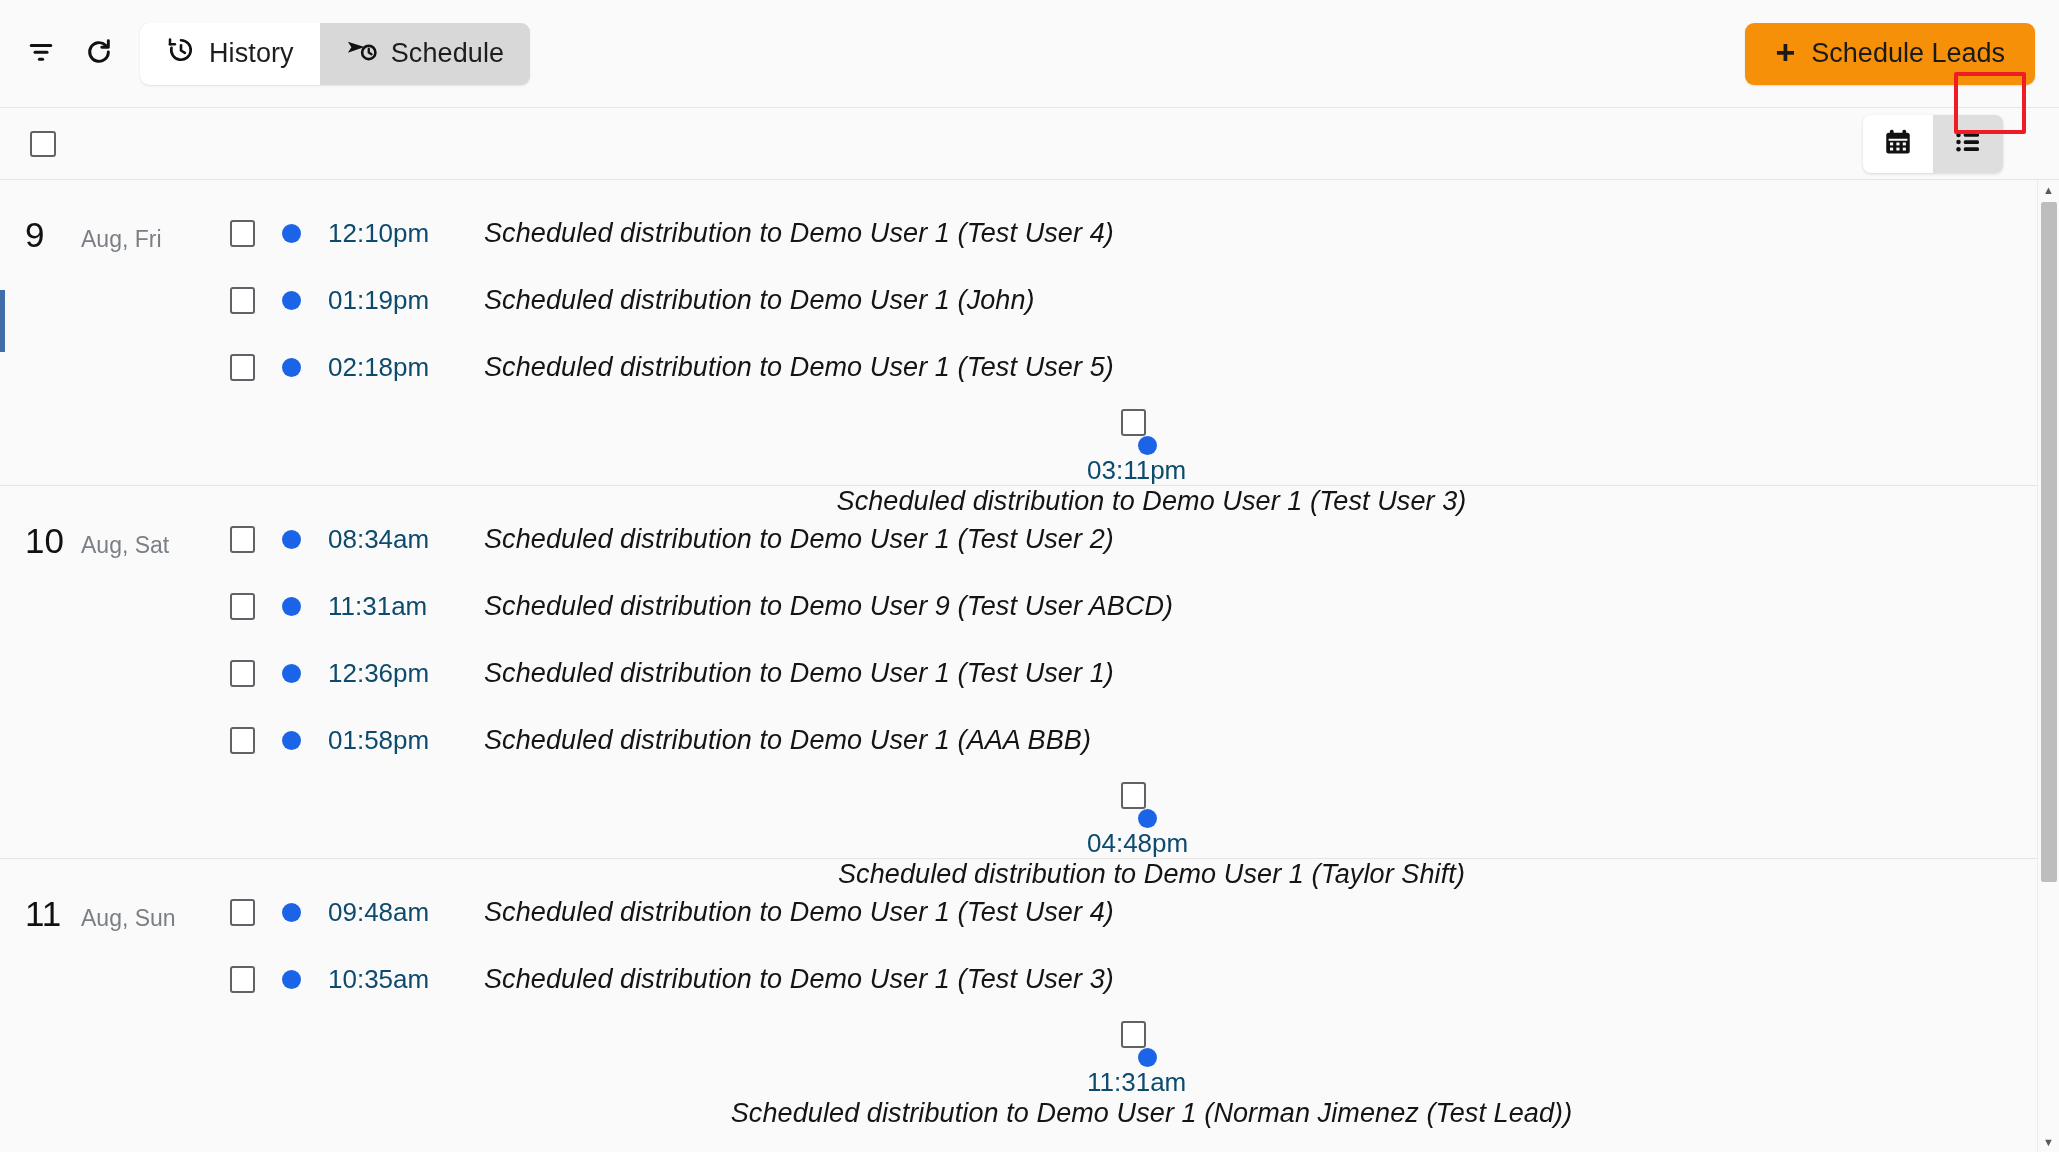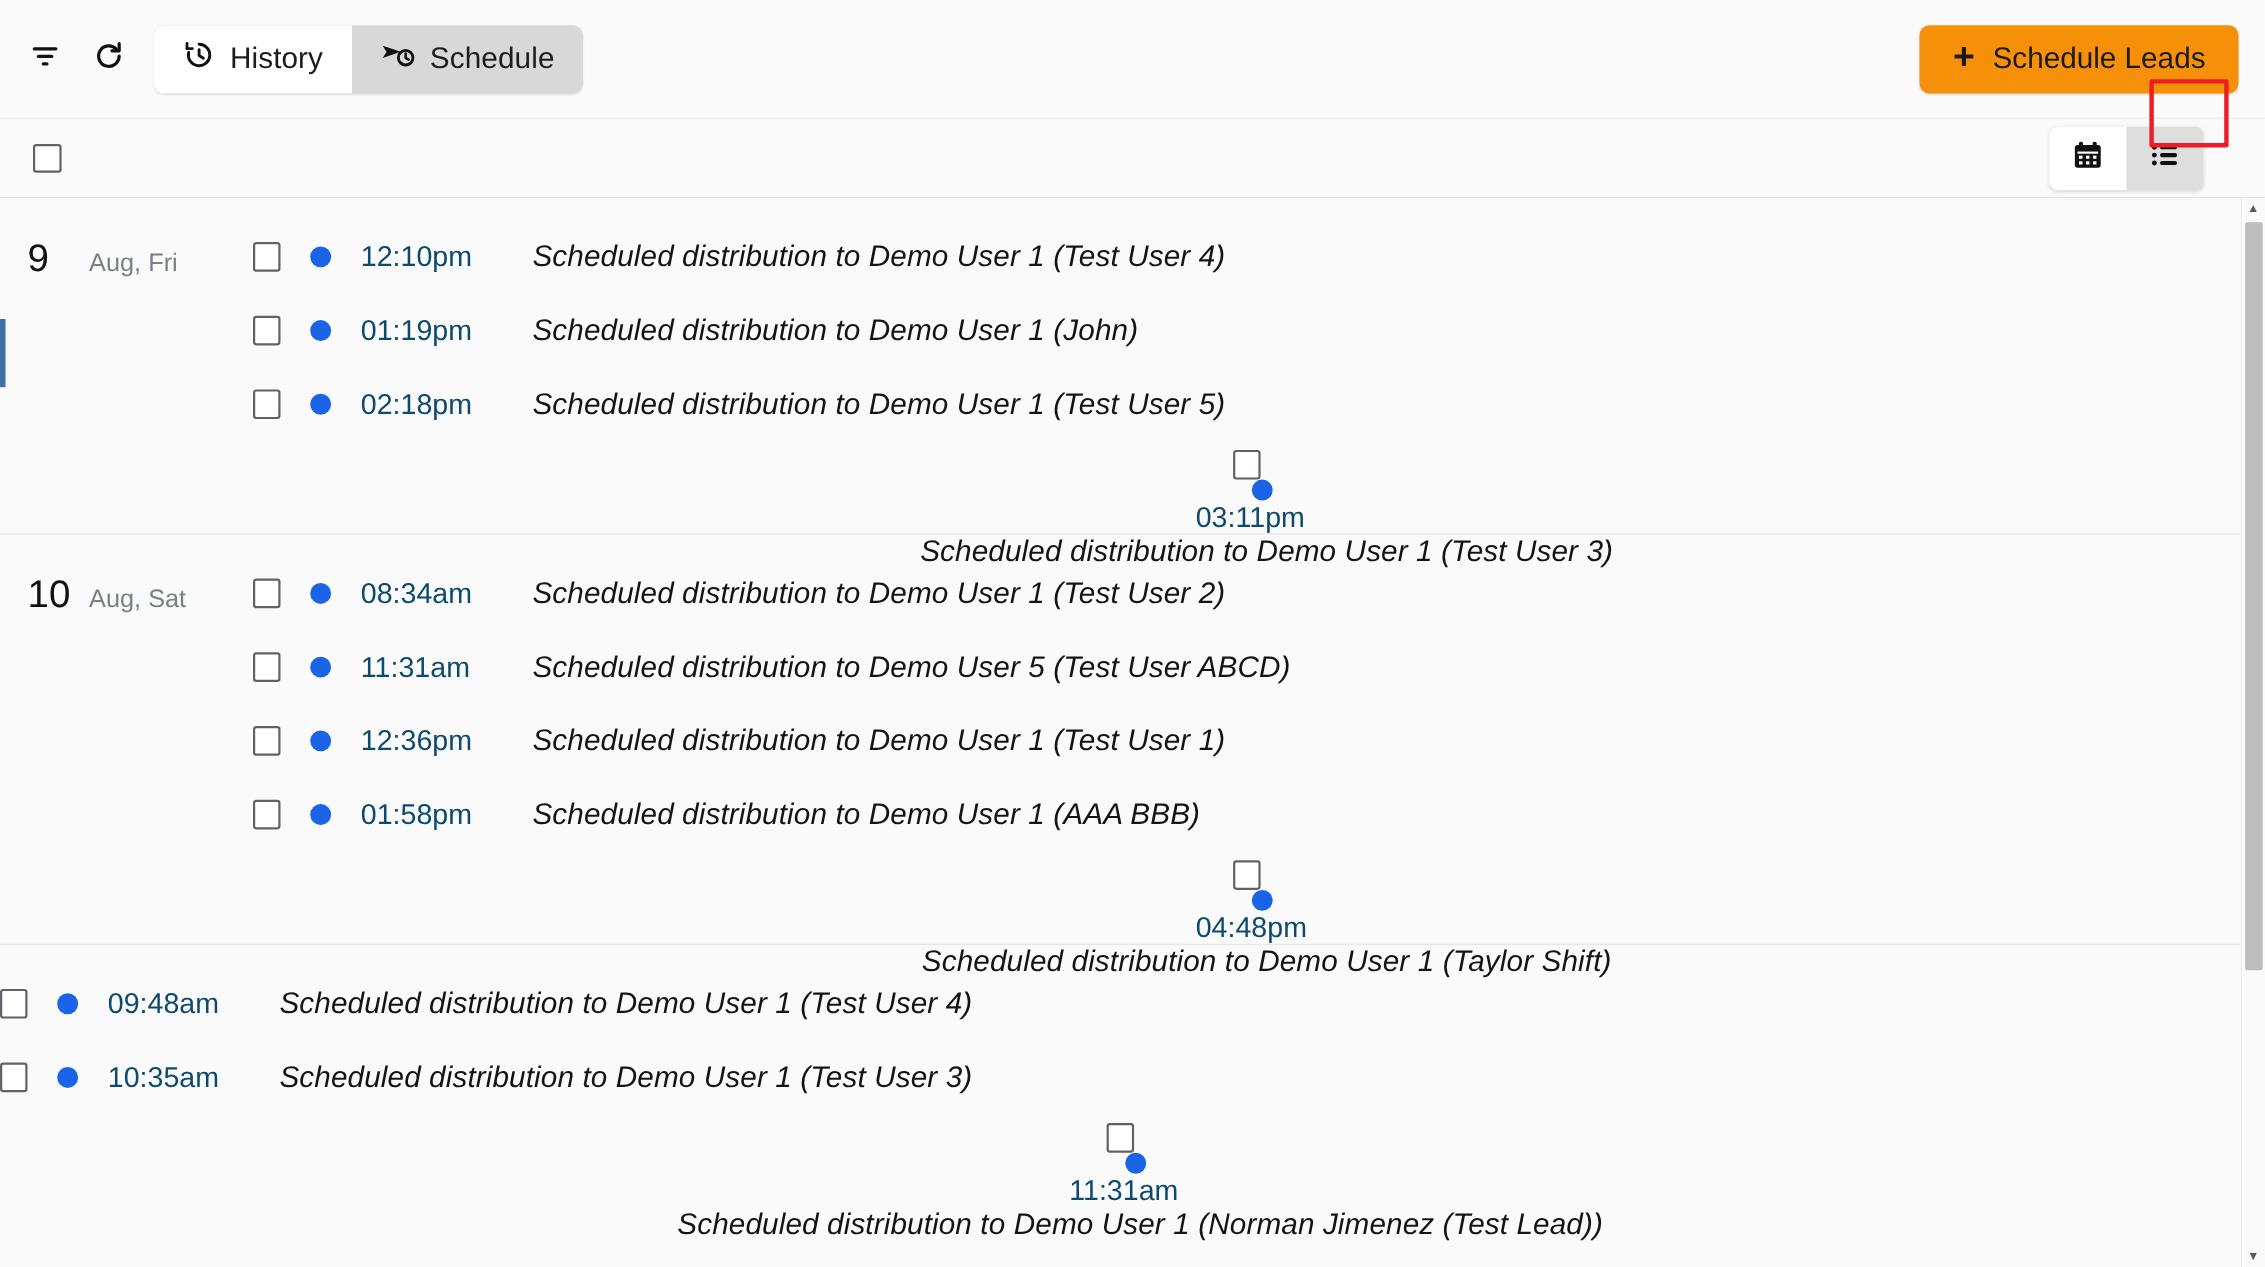--- a/index.html
+++ b/index.html
@@ -412,21 +412,21 @@
               <div class="event-row">
                 <div class="cb row-cb"></div>
                 <div class="dot" style="background: rgb(27, 100, 232);"></div>
                 <div class="event-time">08:34am</div>
                 <div class="event-title">Scheduled distribution to Demo User 1 (Test User 2)</div>
               </div>
               <div class="event-row">
                 <div class="cb row-cb"></div>
                 <div class="dot" style="background: rgb(27, 100, 232);"></div>
                 <div class="event-time">11:31am</div>
-                <div class="event-title">Scheduled distribution to Demo User 5 (Test User ABCD)</div>
+                <div class="event-title">Scheduled distribution to Demo User 9 (Test User ABCD)</div>
               </div>
               <div class="event-row">
                 <div class="cb row-cb"></div>
                 <div class="dot" style="background: rgb(27, 100, 232);"></div>
                 <div class="event-time">12:36pm</div>
                 <div class="event-title">Scheduled distribution to Demo User 1 (Test User 1)</div>
               </div>
               <div class="event-row">
                 <div class="cb row-cb"></div>
                 <div class="dot" style="background: rgb(27, 100, 232);"></div>
@@ -435,20 +435,24 @@
               </div>
               <div class="event-row">
                 <div class="cb row-cb"></div>
                 <div class="dot" style="background: rgb(27, 100, 232);"></div>
                 <div class="event-time">04:48pm</div>
                 <div class="event-title">Scheduled distribution to Demo User 1 (Taylor Shift)</div>
               </div>
             </div>
           </div>
           <div class="day-group">
+            <div class="day-col">
+              <div class="day-num">11</div>
+              <div class="day-label">Aug, Sun</div>
+            </div>
             <div class="events-col">
               <div class="event-row">
                 <div class="cb row-cb"></div>
                 <div class="dot" style="background: rgb(27, 100, 232);"></div>
                 <div class="event-time">09:48am</div>
                 <div class="event-title">Scheduled distribution to Demo User 1 (Test User 4)</div>
               </div>
               <div class="event-row">
                 <div class="cb row-cb"></div>
                 <div class="dot" style="background: rgb(27, 100, 232);"></div>

